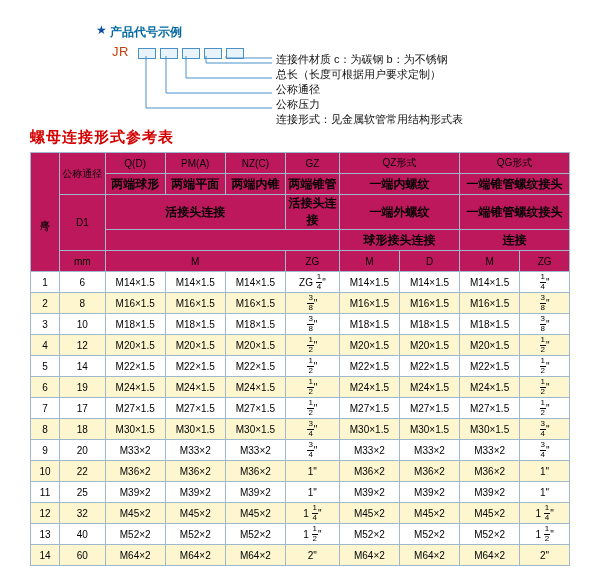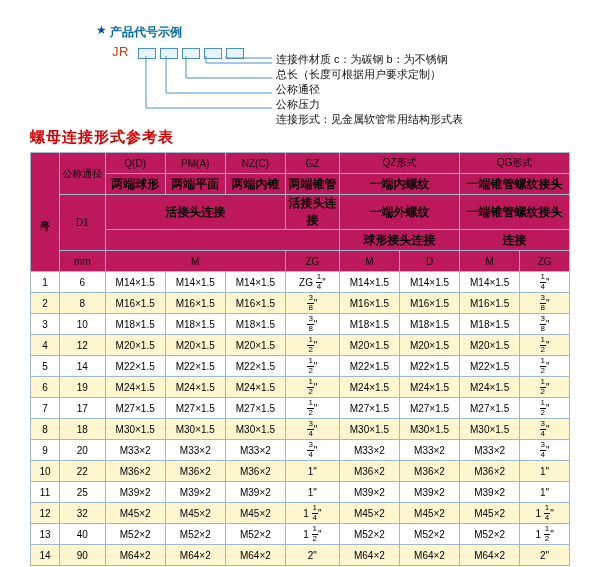--- a/index.html
+++ b/index.html
@@ -314,21 +314,21 @@
           <td>M52×2</td>
           <td>M52×2</td>
           <td>1 <span class="frac"><b>1</b><i>2</i></span>"</td>
           <td>M52×2</td>
           <td>M52×2</td>
           <td>M52×2</td>
           <td>1 <span class="frac"><b>1</b><i>2</i></span>"</td>
         </tr>
         <tr class="even">
           <td>14</td>
-          <td>90</td>
+          <td>60</td>
           <td>M64×2</td>
           <td>M64×2</td>
           <td>M64×2</td>
           <td>2"</td>
           <td>M64×2</td>
           <td>M64×2</td>
           <td>M64×2</td>
           <td>2"</td>
         </tr>
       </tbody>

